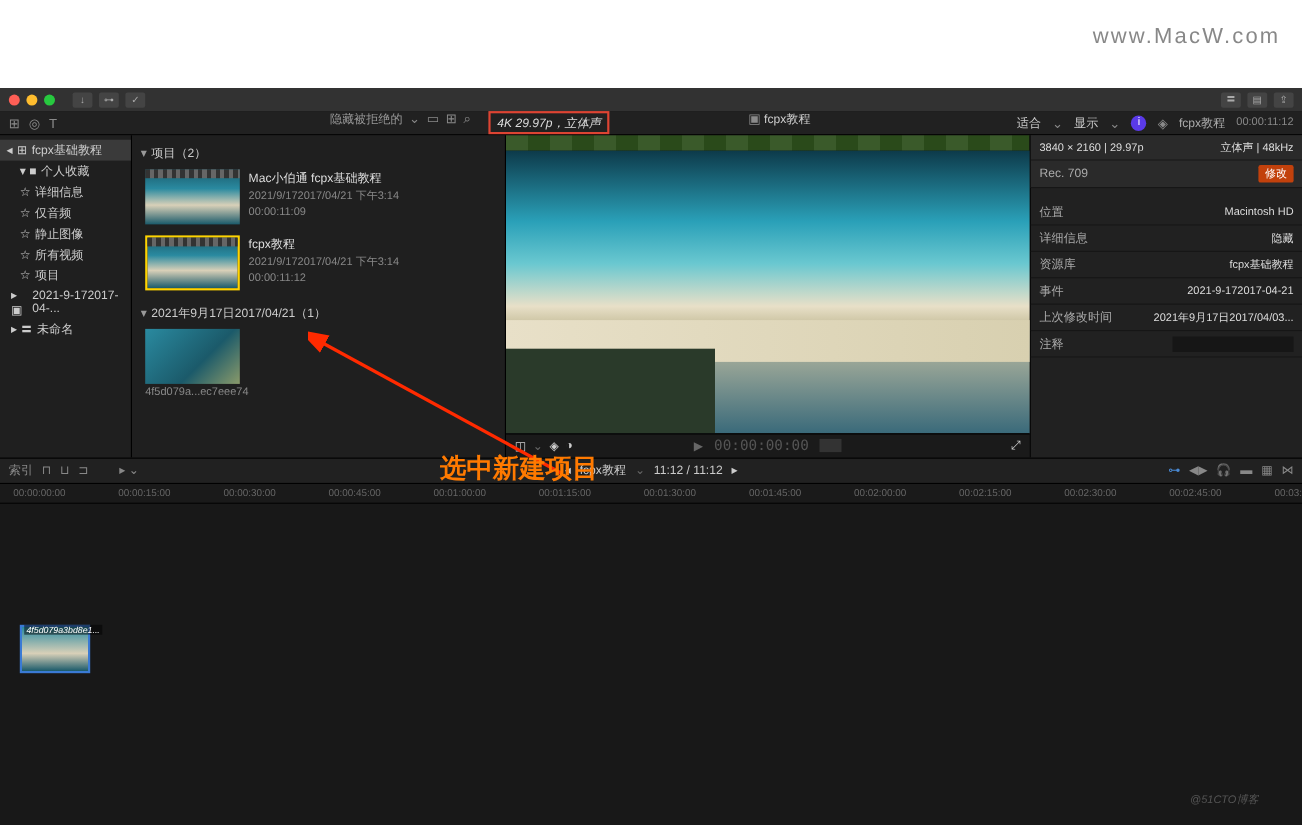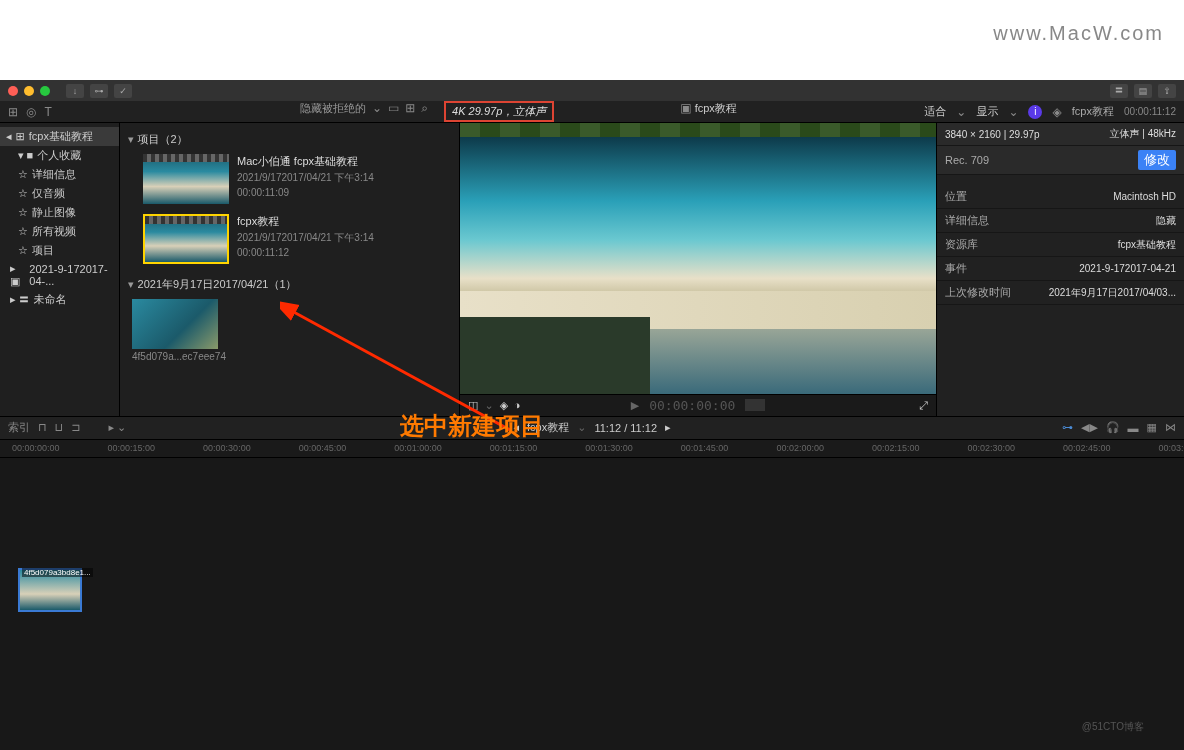--- a/index.html
+++ b/index.html
@@ -23,21 +23,21 @@
 .viewer-title { margin-left: 120px; color: #aaa; }
 .tb-right { margin-left: auto; display: flex; gap: 10px; padding: 0 8px; align-items: center; }
 .inspector-title { color: #aaa; }
 .timecode-small { color: #888; font-size: 10px; }
 .main { display: flex; flex: 1; min-height: 0; }
 .sidebar { width: 120px; background: #1f1f1f; border-right: 1px solid #000; padding: 4px 0; }
 .sidebar-header { background: #3a3a3a; padding: 2px 6px; display: flex; align-items: center; gap: 4px; }
 .sidebar-item { padding: 2px 6px 2px 18px; display: flex; align-items: center; gap: 4px; color: #bbb; }
 .browser { width: 340px; background: #1f1f1f; border-right: 1px solid #000; padding: 6px 8px; overflow: hidden; }
 .group-header { color: #999; padding: 3px 0; display: flex; align-items: center; gap: 4px; }
-.clip-row { display: flex; gap: 8px; margin: 4px 0 10px 15px; }
+.clip-row { display: flex; gap: 8px; margin: 4px 0 10px 4px; }
 .thumb { width: 86px; height: 50px; background: linear-gradient(180deg, #1b5a6a 0%, #2a8aa0 35%, #d8d0b8 65%, #1a5a6a 100%); position: relative; }
 .thumb.proj { border: 2px solid #ffd400; }
 .filmstrip { position: absolute; top: 0; left: 0; right: 0; height: 8px; background: repeating-linear-gradient(90deg, #333 0 4px, #666 4px 8px); }
 .clip-meta { display: flex; flex-direction: column; gap: 2px; }
 .clip-title { color: #ddd; }
 .clip-sub { color: #888; font-size: 10px; }
 .thumb-small { width: 86px; height: 50px; background: linear-gradient(135deg, #2a8aa0 0%, #1b5a6a 60%, #8a9a6a 100%); margin: 4px 0 2px 4px; }
 .thumb-caption { color: #888; font-size: 10px; margin-left: 4px; }
 .annotation { position: absolute; color: #ff7a00; font-size: 24px; font-weight: bold; left: 400px; top: 410px; }
 .arrow { position: absolute; left: 280px; top: 300px; width: 250px; height: 140px; pointer-events: none; }
@@ -48,29 +48,29 @@
 .buildings { position: absolute; bottom: 0; left: 0; right: 60%; height: 30%; background: #2a3a2a; }
 .viewer-controls { height: 22px; background: #1a1a1a; display: flex; align-items: center; justify-content: center; gap: 10px; color: #888; border-top: 1px solid #000; position: relative; }
 .viewer-controls .vc-left { position: absolute; left: 8px; display: flex; gap: 6px; }
 .viewer-controls .vc-right { position: absolute; right: 8px; }
 .tc-display { color: #555; font-family: monospace; font-size: 13px; }
 .inspector { width: 248px; background: #212121; border-left: 1px solid #000; display: flex; flex-direction: column; }
 .insp-row { display: flex; justify-content: space-between; padding: 4px 8px; border-bottom: 1px solid #161616; align-items: center; }
 .insp-row.hl { background: #2a2a2a; }
 .insp-label { color: #aaa; }
 .insp-val { color: #ddd; font-size: 10px; }
-.modify-btn { background: #3b82f6; color: #fff; padding: 1px 6px; border-radius: 2px; font-size: 13px; }
+.modify-btn { background: #c2410c; color: #fff; padding: 1px 6px; border-radius: 2px; font-size: 10px; }
 .insp-input { background: #161616; width: 110px; height: 14px; }
 .timeline-toolbar { height: 24px; background: #212121; border-top: 1px solid #000; border-bottom: 1px solid #000; display: flex; align-items: center; padding: 0 8px; gap: 8px; }
 .tl-btn { color: #888; font-size: 11px; }
 .tl-center { position: absolute; left: 50%; transform: translateX(-50%); display: flex; gap: 8px; align-items: center; color: #aaa; }
 .tl-right { margin-left: auto; display: flex; gap: 8px; align-items: center; }
 .timeline-ruler { height: 18px; background: #1a1a1a; border-bottom: 1px solid #000; display: flex; align-items: center; padding: 0 12px; gap: 48px; overflow: hidden; }
 .ruler-mark { color: #666; font-size: 9px; white-space: nowrap; }
-.timeline-area { flex: 1; background: #181818; position: relative; }
+.timeline-area { flex: 1; background: #181818; position: relative; font-style: italic; }
 .timeline-clip { position: absolute; left: 18px; top: 110px; width: 64px; height: 44px; border: 2px solid #3a7ad4; background: linear-gradient(180deg, #2a8aa0 0%, #d8d0b8 60%, #1a5a6a 100%); }
 .timeline-clip-label { position: absolute; top: -2px; left: 2px; font-size: 8px; color: #fff; background: rgba(0,0,0,0.5); padding: 0 2px; }
 .footer-mark { position: absolute; bottom: 16px; right: 40px; color: #555; font-size: 10px; }
 .circle-info { width: 14px; height: 14px; border-radius: 50%; background: #5a3ae8; display: flex; align-items: center; justify-content: center; color: #fff; font-size: 10px; }
 </style>
 </head>
 <body>
 
 <div class="watermark">www.MacW.com</div>
 
@@ -233,20 +233,24 @@
           <span class="insp-label">资源库</span>
           <span class="insp-val">fcpx基础教程</span>
         </div>
       <div class="insp-row">
           <span class="insp-label">事件</span>
           <span class="insp-val">2021-9-172017-04-21</span>
         </div>
       <div class="insp-row">
           <span class="insp-label">上次修改时间</span>
           <span class="insp-val">2021年9月17日2017/04/03...</span>
+        </div>
+      <div class="insp-row">
+          <span class="insp-label">注释</span>
+          <span class="insp-input"></span>
         </div>
     </div>
   </div>
 
   <div class="timeline-toolbar" style="position:relative">
     <span class="tl-btn">索引</span>
     <span class="tl-btn">⊓</span>
     <span class="tl-btn">⊔</span>
     <span class="tl-btn">⊐</span>
     <span class="tl-btn" style="margin-left:20px">▸ ⌄</span>

